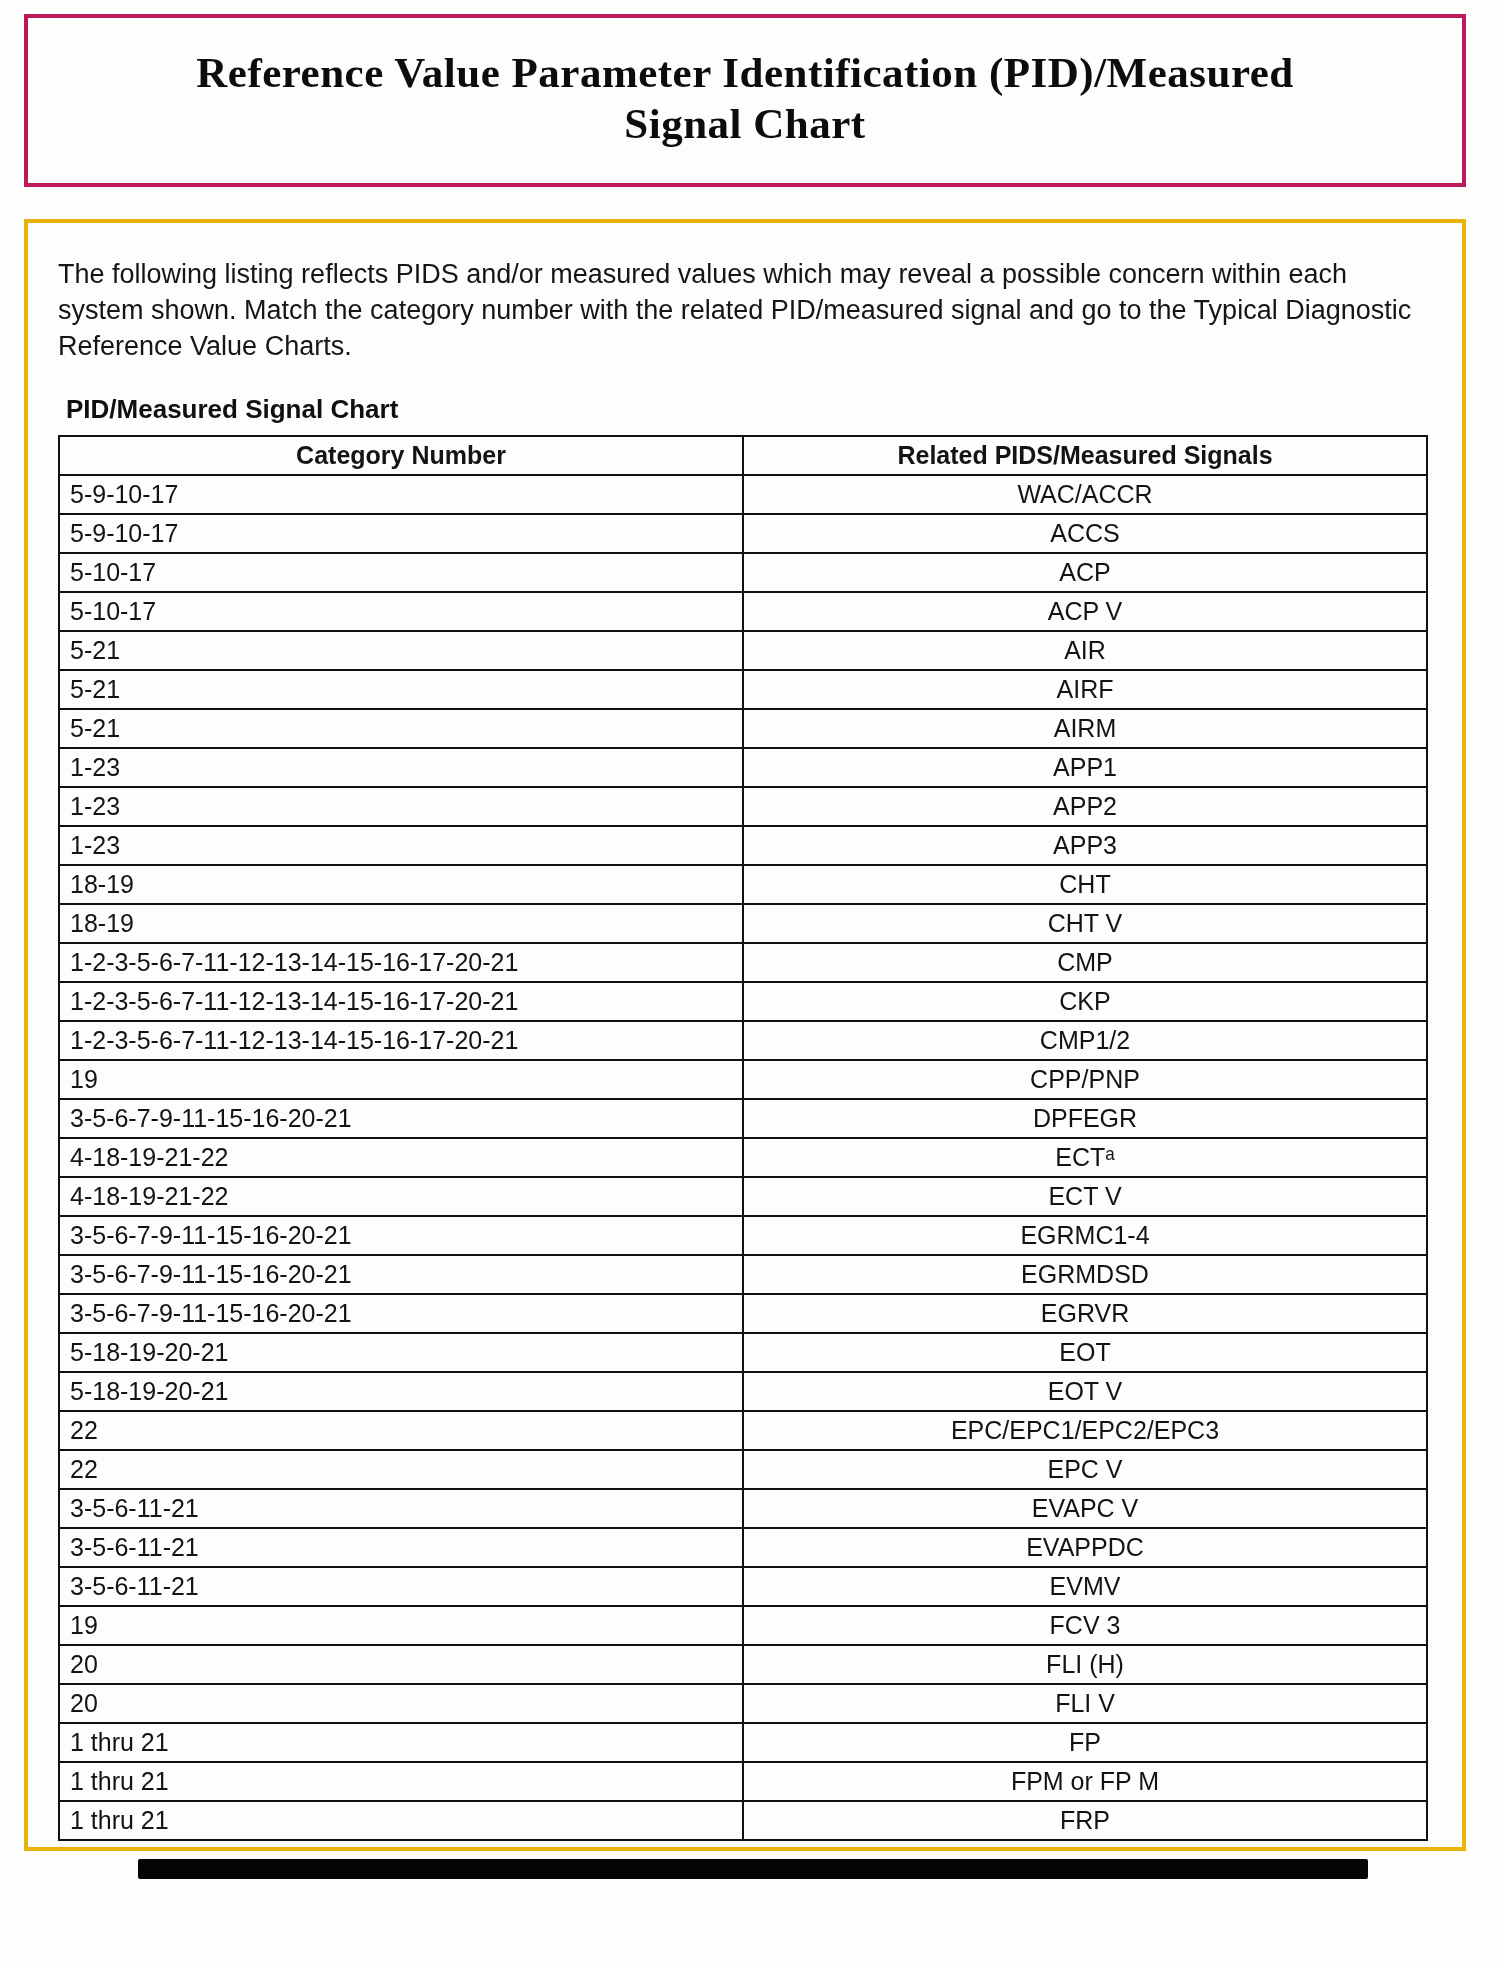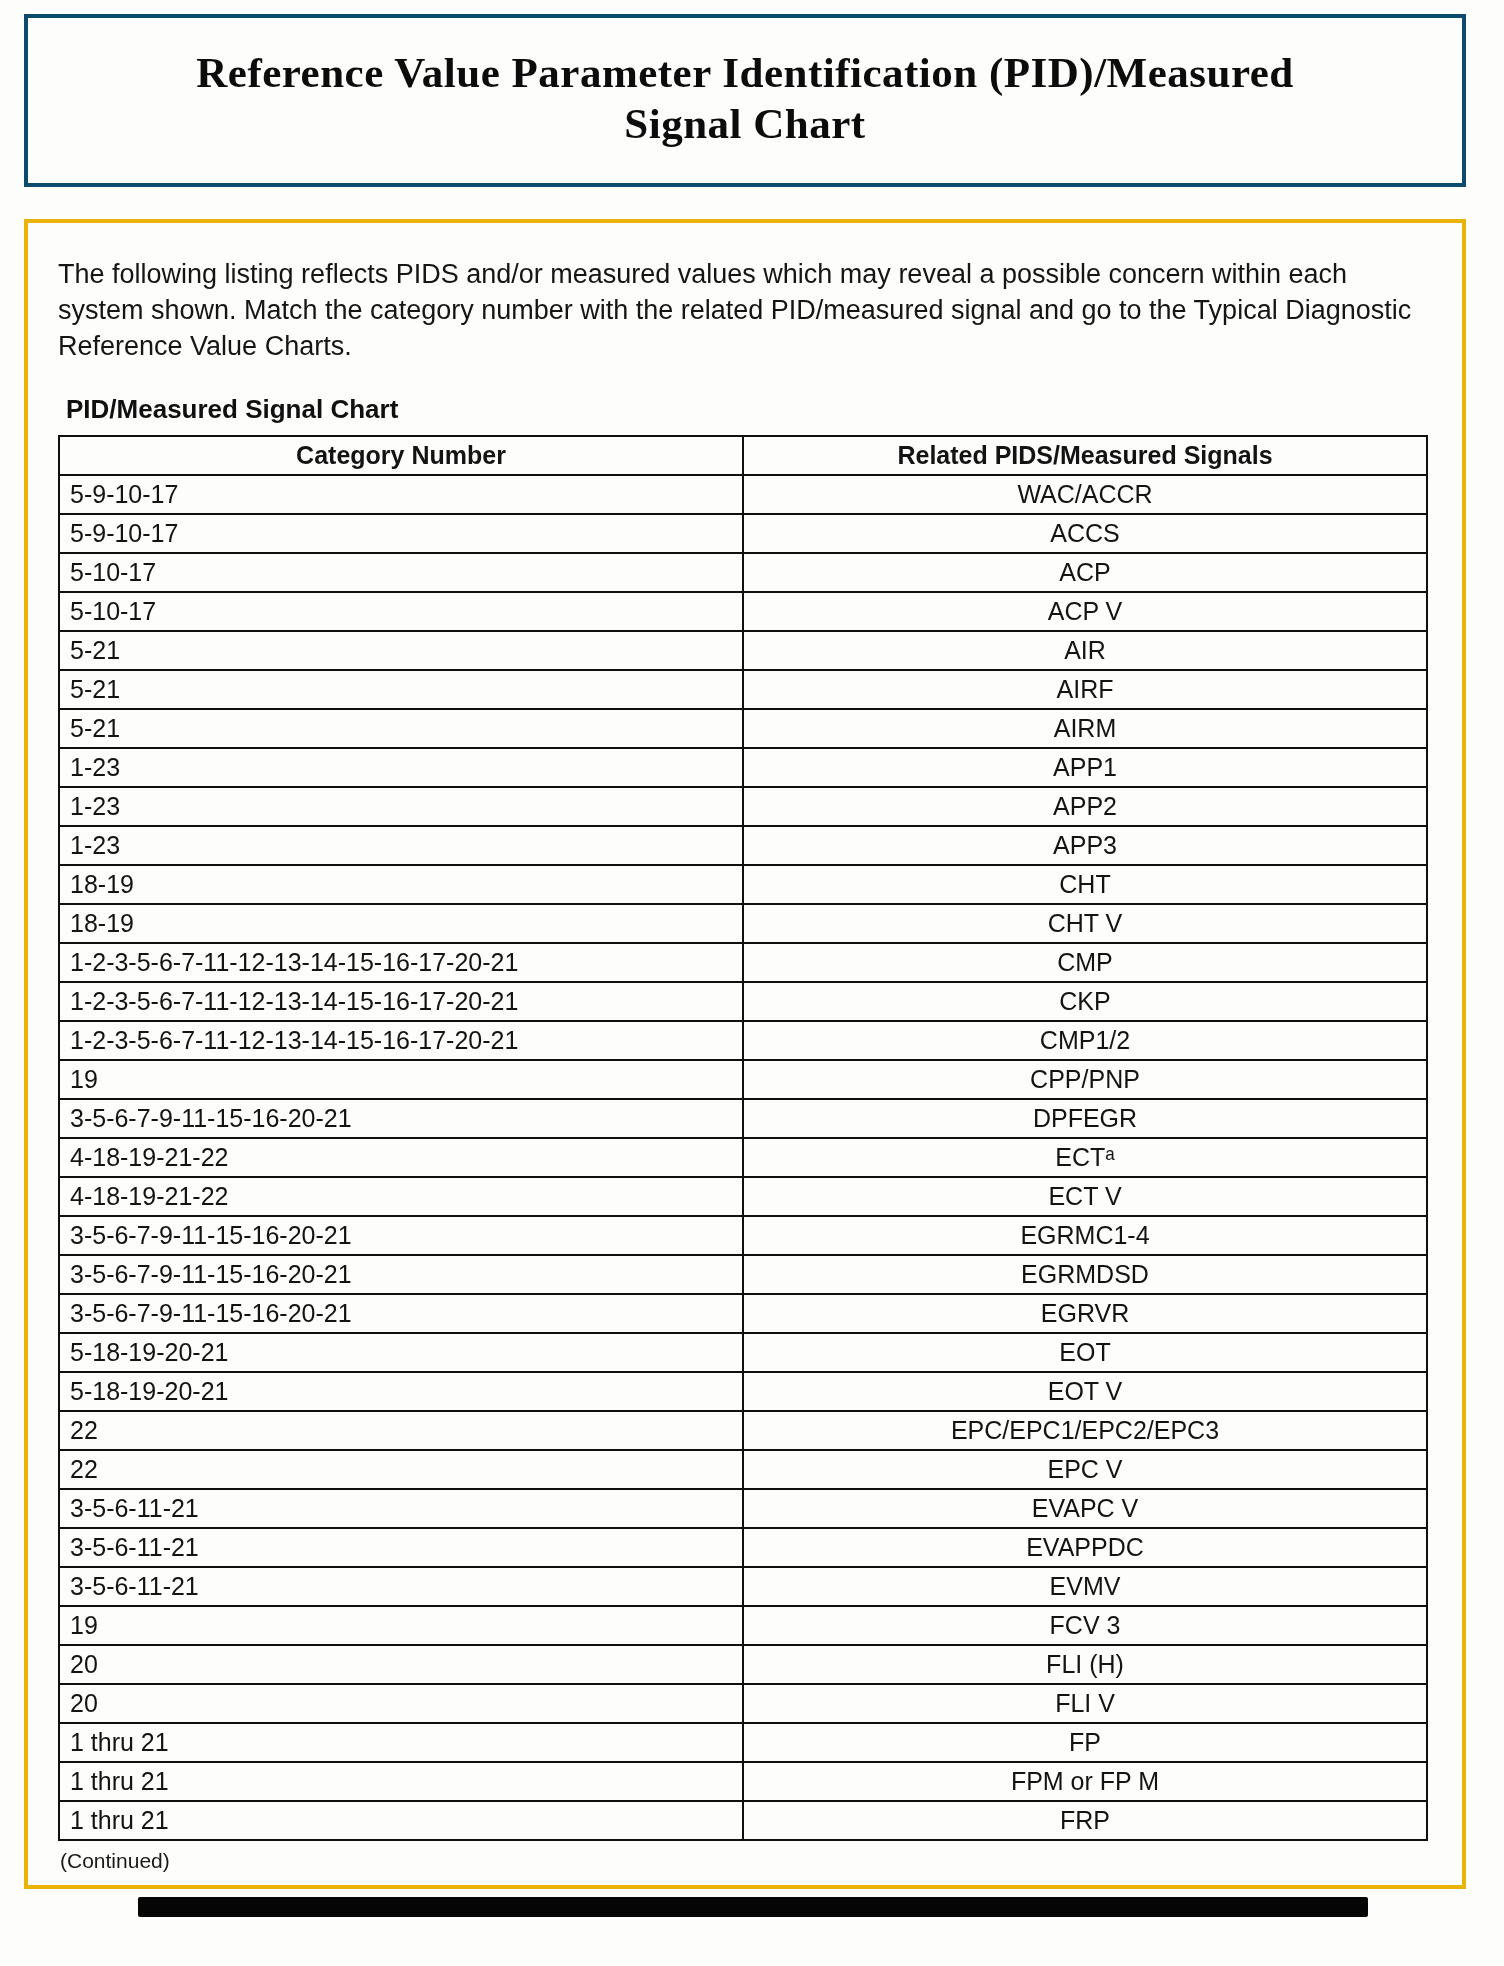--- a/index.html
+++ b/index.html
@@ -12,21 +12,21 @@
     width: 1504px;
     height: 1966px;
     margin: 0 auto;
     background: #fdfdfb;
     color: #111;
     font-family: "Liberation Sans", sans-serif;
     overflow: hidden;
   }
   .title-box {
     margin: 14px 38px 0 24px;
-    border: 4px solid #0c4a6e;
+    border: 4px solid #be185d;
     text-align: center;
     padding: 30px 24px 34px 24px;
   }
   .title-box h1 {
     margin: 0;
     font-family: "Liberation Serif", serif;
     font-weight: bold;
     font-size: 43px;
     line-height: 1.18;
     letter-spacing: 0.5px;
@@ -243,18 +243,17 @@
             <td class="col-category">1 thru 21</td>
             <td class="col-signal">FPM or FP M</td>
           </tr>
           <tr>
             <td class="col-category">1 thru 21</td>
             <td class="col-signal">FRP</td>
           </tr>
         </tbody>
     </table>
 
-    <div class="continued">(Continued)</div>
   </div>
 
   <div class="scan-bar"></div>
 
 </div>
 
 </body></html>

